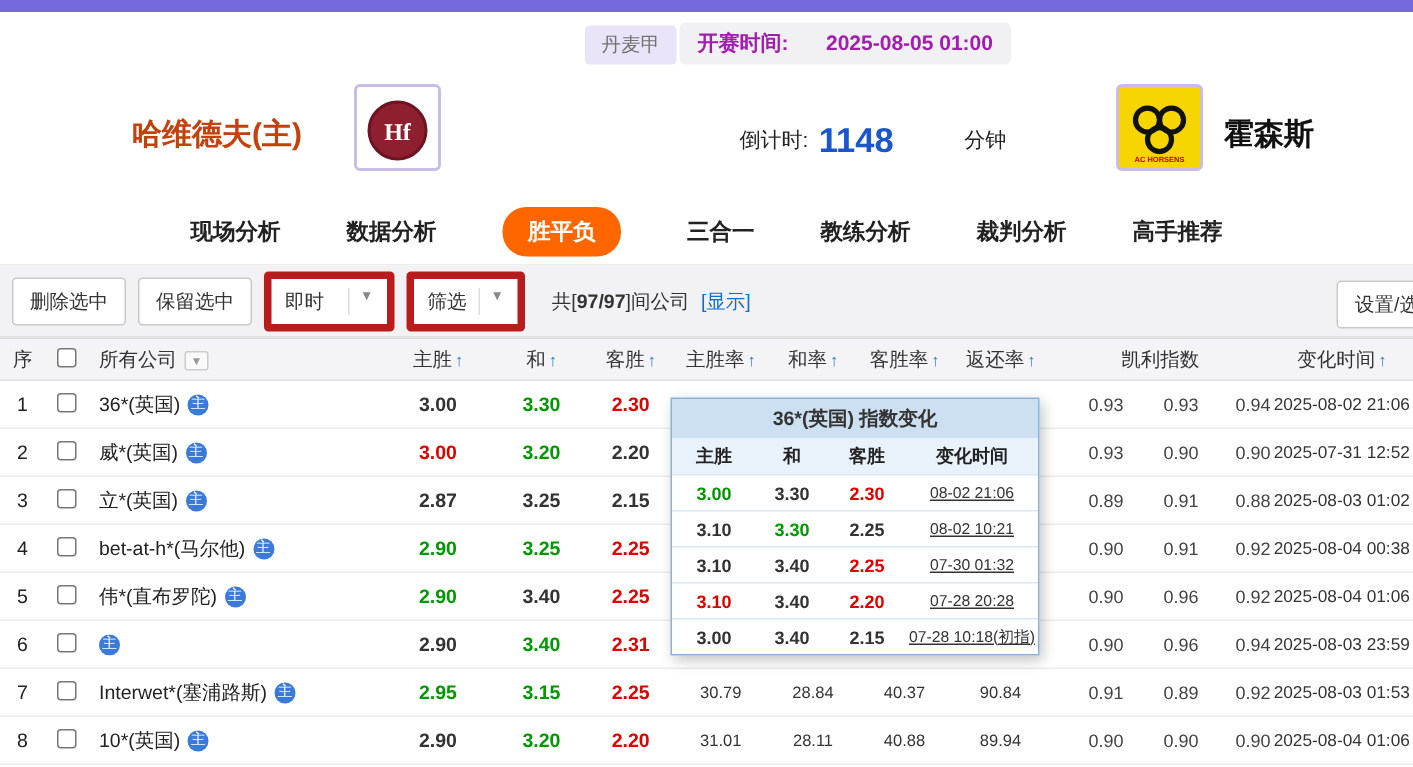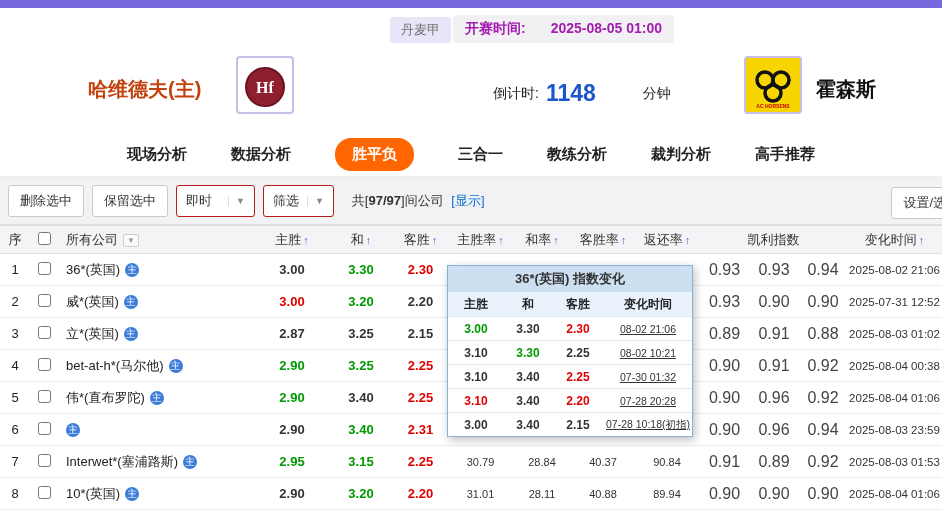--- a/index.html
+++ b/index.html
@@ -28,22 +28,22 @@
   .nav { height: 44px; display: flex; align-items: center; justify-content: center; gap: 44px;
     background: #fff; border-bottom: 1px solid #ededed; font-size: 15px; font-weight: bold; }
   .tab { color: #222; cursor: pointer; white-space: nowrap; }
   .tab.active { background: #ff6600; color: #fff; border-radius: 16px; padding: 7px 17px; }
 
   
   .toolbar { height: 48px; background: #f2f2f4; border-bottom: 1px solid #e1e1e4;
     display: flex; align-items: center; gap: 8px; padding: 0 8px; position: relative; font-size: 13px; }
   .btn { background: #fff; border: 1px solid #c9c9c9; border-radius: 3px; padding: 6px 11px;
     font-size: 13px; color: #333; cursor: pointer; white-space: nowrap; }
-  .dd { background: #fff; border: 1px solid #b91c1c; border-radius: 3px; padding: 6px 9px;
-    display: flex; align-items: center; cursor: pointer; color: #333; }
+  .dd { background: #fff; border: 5px solid #b91c1c; border-radius: 3px; padding: 6px 9px;
+    display: flex; cursor: pointer; color: #333; }
   .dd .caret { color: #888; font-size: 9px; margin-left: 16px; border-left: 1px solid #ddd; padding-left: 7px; }
   .dd.small .caret { margin-left: 8px; }
   .count-text { margin-left: 10px; color: #333; }
   .count-bold { font-weight: bold; }
   .show-link { color: #0b6fd0; cursor: pointer; margin-left: 4px; }
   .settings-btn { position: absolute; right: -16px; top: 10px; }
 
   
   .thead { display: grid; grid-template-columns: 30px 28px 196px 76px 62px 57px 63px 60px 62px 66px 147px 1fr;
     height: 29px; align-items: center; background: #f4f4f6; border-top: 1px solid #dcdcdc;
@@ -53,21 +53,21 @@
     font-size: 13px; background: #fff; }
   .td { overflow: hidden; white-space: nowrap; }
   .th { cursor: pointer; }
   .c-comp { text-align: left; padding-left: 8px; display: flex; align-items: center; gap: 5px; }
   .cname { font-size: 13px; color: #222; }
   .badge { width: 14px; height: 14px; min-width: 14px; border-radius: 50%; background: #3a7ad9; color: #fff;
     font-size: 10px; line-height: 14px; text-align: center; display: inline-block; }
   .odds { font-weight: bold; }
   .c-r { color: #e10000; } .c-g { color: #009900; } .c-k { color: #333; }
   .rate { font-size: 11px; color: #333; }
-  .kelly { font-size: 16px; color: #444; }
+  .kelly { font-size: 12px; color: #444; text-align: right; }
   .time { font-size: 11.5px; color: #333; }
   .arr { color: #2f7cd0; font-size: 11px; margin-left: 2px; font-weight: bold; }
   .filter-ic { display: inline-block; margin-left: 5px; color: #999; font-size: 8px;
     border: 1px solid #ccc; background: #fafafa; padding: 1px 3px; border-radius: 2px; vertical-align: 1px; }
   input[type=checkbox] { width: 13px; height: 13px; cursor: pointer; }
 
   
   .popup { position: absolute; left: 447px; top: 265px; width: 246px; background: #fff;
     border: 1px solid #85b2da; box-shadow: 2px 3px 9px rgba(0,0,0,.25); z-index: 10; }
   .p-title { height: 26px; line-height: 26px; background: #cde0f2; text-align: center;

